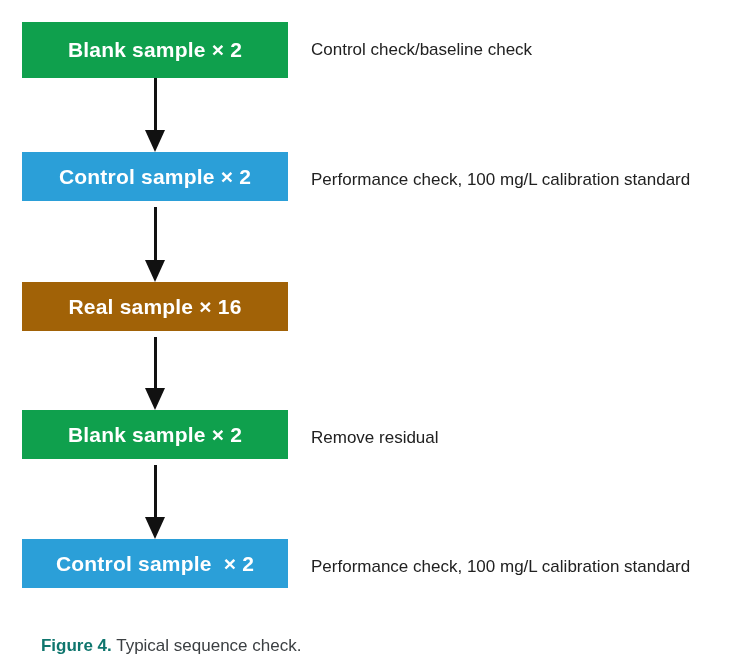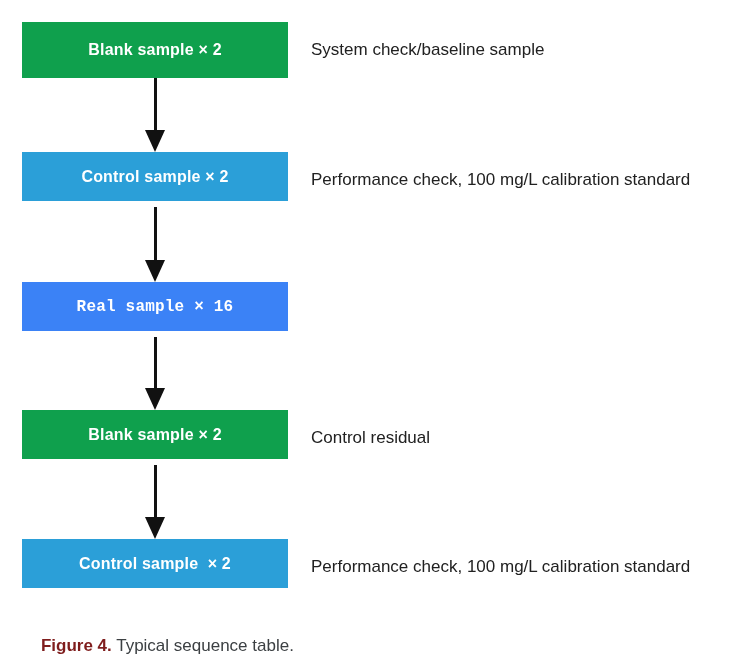--- a/index.html
+++ b/index.html
@@ -15,21 +15,21 @@
     position: absolute;
     left: 22px;
     width: 266px;
     height: 49px;
     display: flex;
     align-items: center;
     justify-content: center;
   }
   .flow-box .box-label {
     color: #ffffff;
-    font-size: 16px;
+    font-size: 21px;
     font-weight: bold;
     letter-spacing: 0.2px;
     white-space: pre;
   }
   .desc {
     position: absolute;
     left: 311px;
     height: 55px;
     display: flex;
     align-items: center;
@@ -53,21 +53,21 @@
     border-top: 22px solid #111111;
   }
   .caption {
     position: absolute;
     left: 22px;
     top: 616px;
     font-size: 17px;
     color: #202124;
     white-space: pre;
   }
-  .caption .caption-label { font-weight: bold; color: #7f1d1d; }
+  .caption .caption-label { font-weight: bold; color: #0f766e; }
   .caption .caption-text { font-weight: normal; color: #3c4043; }
 
   
   .row-0 { top: 22px; height: 56px; }
   .row-1 { top: 152px; }
   .row-2 { top: 282px; }
   .row-3 { top: 410px; }
   .row-4 { top: 539px; }
   .gap-0 { top: 78px;  height: 74px; }
   .gap-1 { top: 207px; height: 75px; }
@@ -75,58 +75,58 @@
   .gap-3 { top: 465px; height: 74px; }
 </style>
 </head>
 <body>
 
 <div class="canvas">
 
   <div class="flow-box row-0" style="background-color: rgb(15, 160, 77);">
     <span class="box-label">Blank sample × 2</span>
   </div>
-  <div class="desc row-0">System check/baseline sample</div>
+  <div class="desc row-0">Control check/baseline check</div>
 
   <div class="arrow gap-0">
     <div class="shaft"></div>
     <div class="head"></div>
   </div>
 
   <div class="flow-box row-1" style="background-color: rgb(43, 159, 216);">
     <span class="box-label">Control sample × 2</span>
   </div>
   <div class="desc row-1">Performance check, 100 mg/L calibration standard</div>
 
   <div class="arrow gap-1">
     <div class="shaft"></div>
     <div class="head"></div>
   </div>
 
-  <div class="flow-box row-2" style="background-color: #3b82f6; font-family: Liberation Mono, monospace;">
+  <div class="flow-box row-2" style="background-color: #a16207;">
     <span class="box-label">Real sample × 16</span>
   </div>
 
   <div class="arrow gap-2">
     <div class="shaft"></div>
     <div class="head"></div>
   </div>
 
   <div class="flow-box row-3" style="background-color: rgb(15, 160, 77);">
     <span class="box-label">Blank sample × 2</span>
   </div>
-  <div class="desc row-3">Control residual</div>
+  <div class="desc row-3">Remove residual</div>
 
   <div class="arrow gap-3">
     <div class="shaft"></div>
     <div class="head"></div>
   </div>
 
   <div class="flow-box row-4" style="background-color: rgb(43, 159, 216);">
     <span class="box-label">Control sample  × 2</span>
   </div>
   <div class="desc row-4">Performance check, 100 mg/L calibration standard</div>
 
   <div class="caption">
-    <span class="caption-label">Figure 4.</span><span class="caption-text"> Typical sequence table.</span>
+    <span class="caption-label">Figure 4.</span><span class="caption-text"> Typical sequence check.</span>
   </div>
 
 </div>
 
 </body></html>

